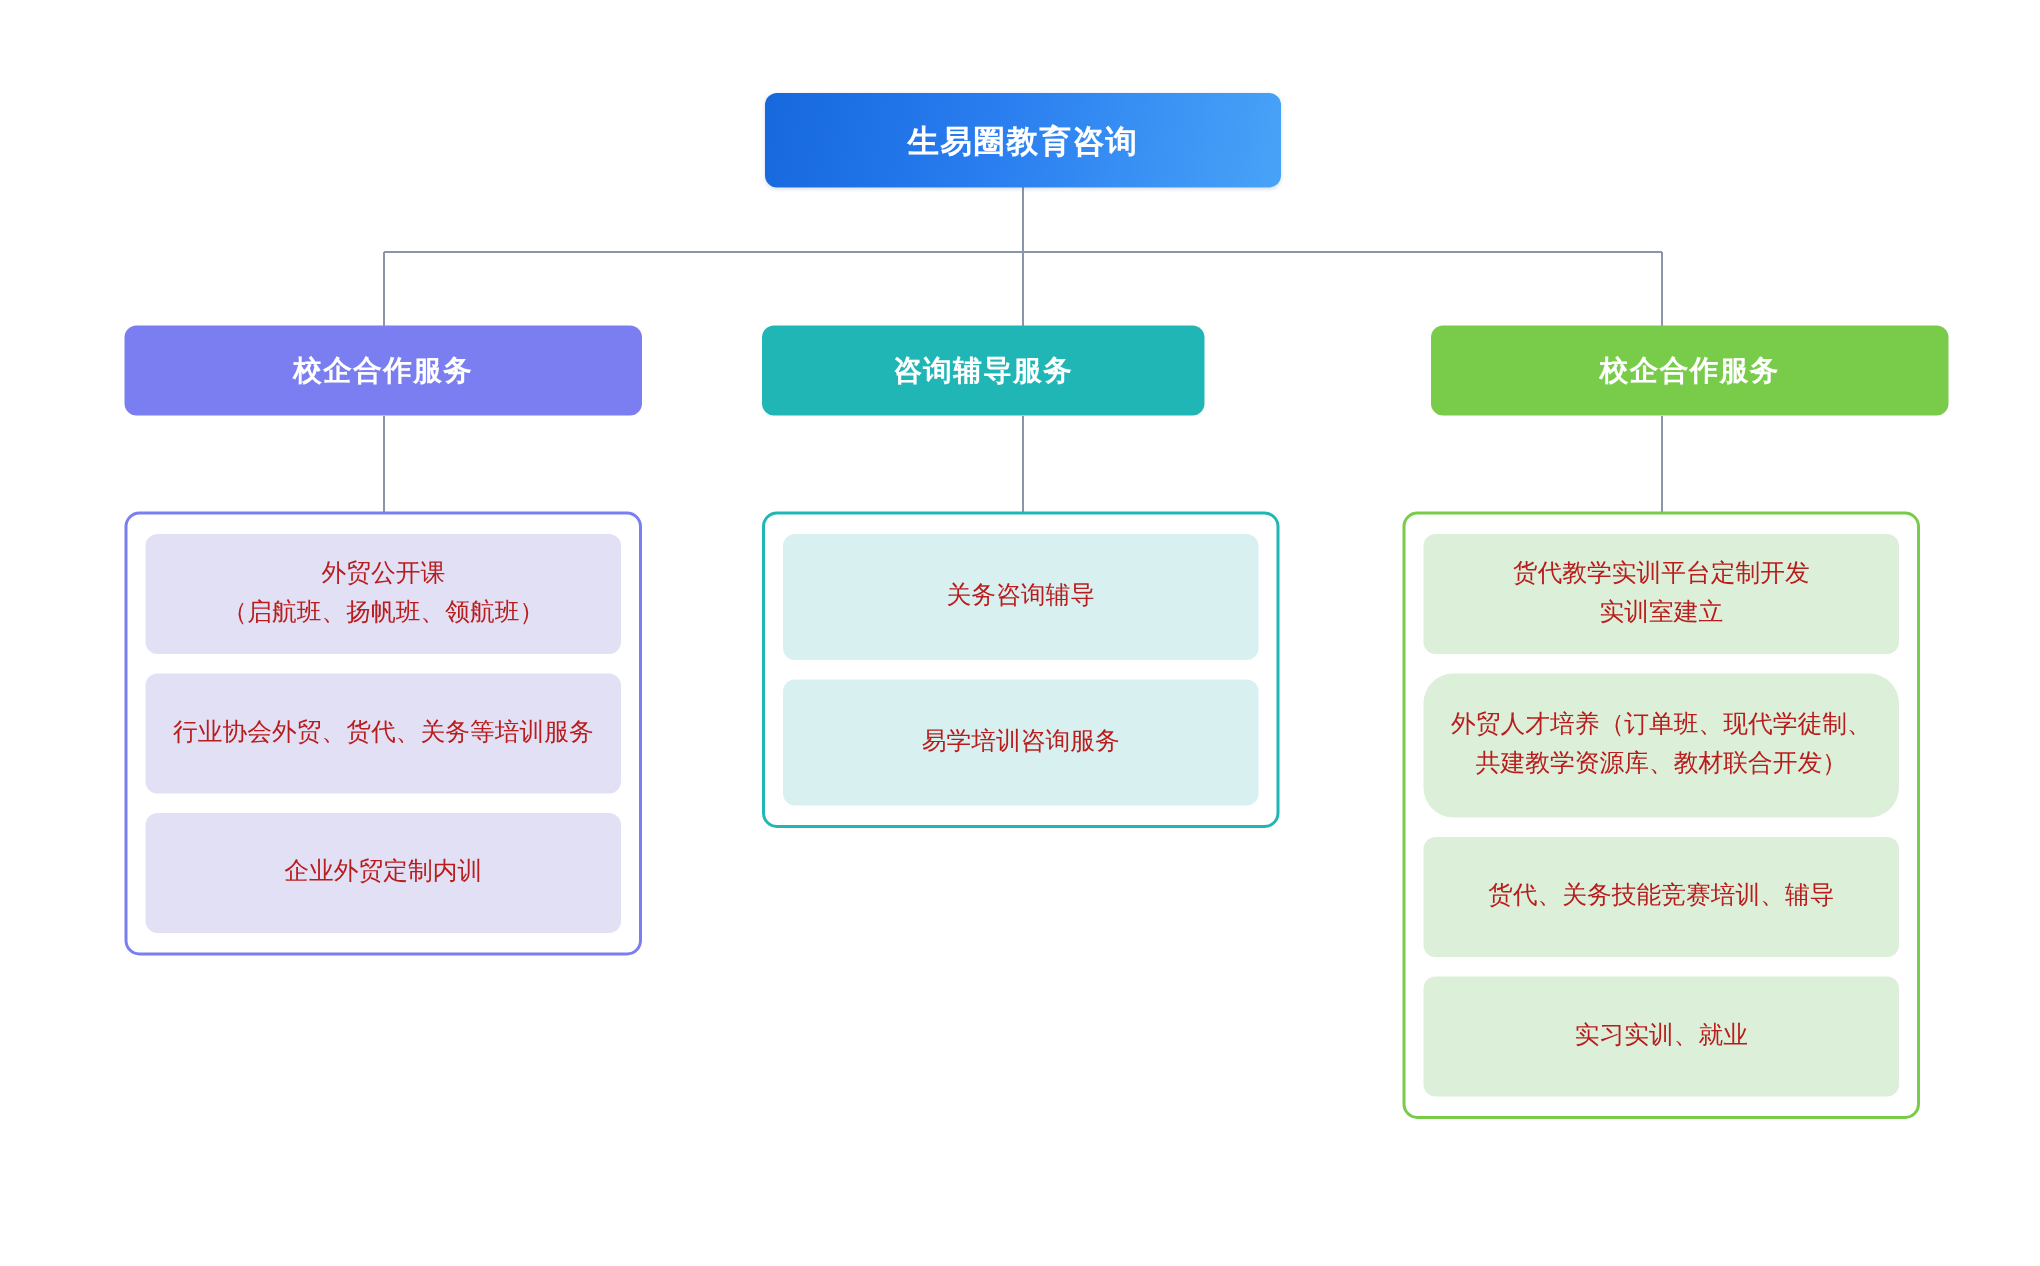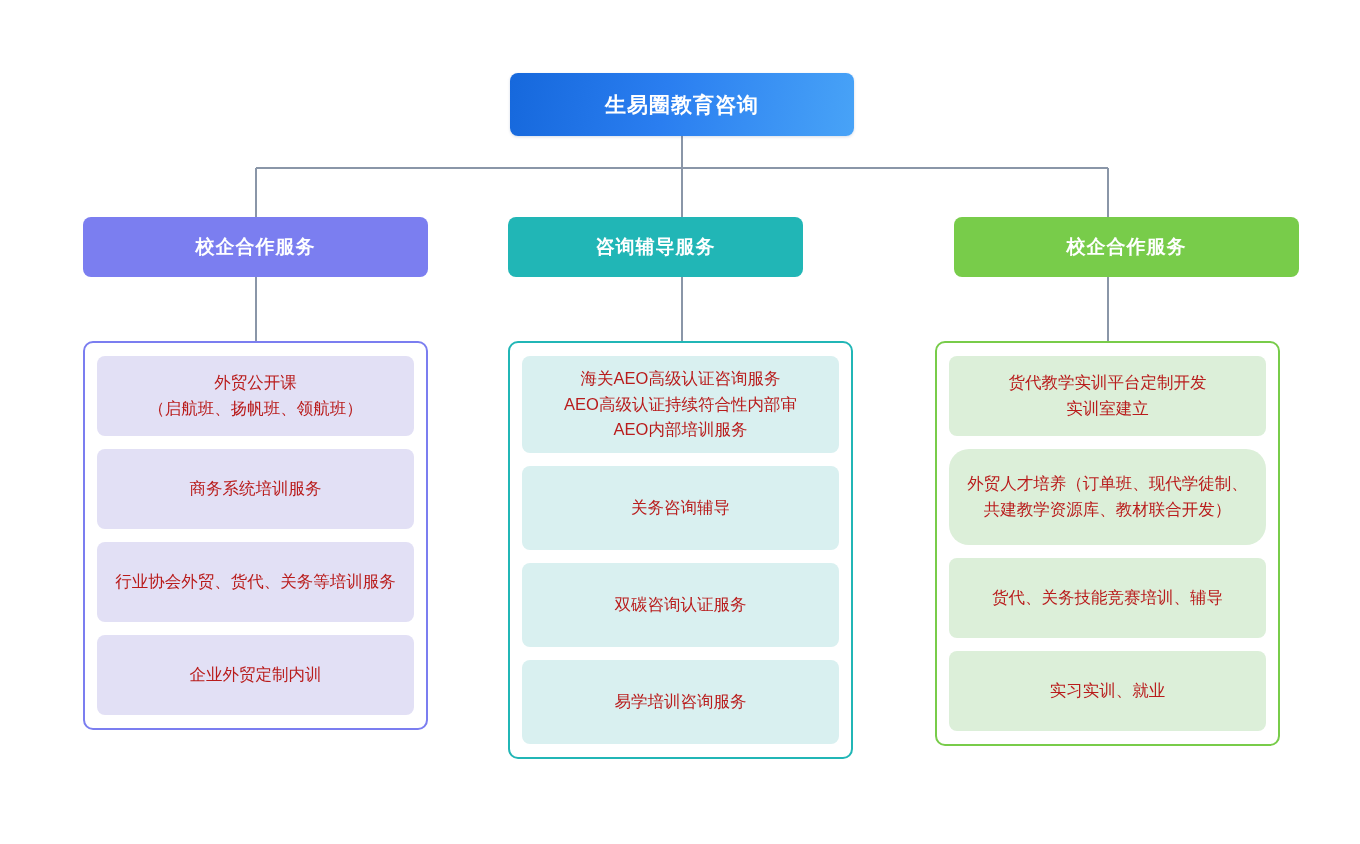--- a/index.html
+++ b/index.html
@@ -29,21 +29,21 @@
     top: 0;
     width: 1360px;
     height: 844px;
     pointer-events: none;
   }
 
   
   #root-node {
     position: absolute;
     left: 510px;
-    top: 73px;
+    top: 62px;
     width: 344px;
     height: 63px;
     border-radius: 8px;
     background: linear-gradient(100deg, #1668dc 0%, #2a7ef0 45%, #48a3f7 100%);
     display: flex;
     align-items: center;
     justify-content: center;
     box-shadow: 0 1px 3px rgba(20,60,120,0.18);
   }
   #root-node .node-title {
@@ -145,46 +145,35 @@
   <div class="column col-0">
     <div class="col-header" style="background: rgb(123, 126, 240);">
       <span class="header-title">校企合作服务</span>
     </div>
     <div class="col-body" style="border-color: rgb(123, 126, 240);">
       <div class="card" style="background: rgb(226, 224, 245);">
         <span class="card-text">外贸公开课
 （启航班、扬帆班、领航班）</span>
       </div>
       <div class="card" style="background: rgb(226, 224, 245);">
-        <span class="card-text">商务系统培训服务</span>
-      </div>
-      <div class="card" style="background: rgb(226, 224, 245);">
         <span class="card-text">行业协会外贸、货代、关务等培训服务</span>
       </div>
       <div class="card" style="background: rgb(226, 224, 245);">
         <span class="card-text">企业外贸定制内训</span>
       </div>
     </div>
   </div>
 
   <div class="column col-1">
     <div class="col-header" style="background: rgb(33, 182, 182);">
       <span class="header-title">咨询辅导服务</span>
     </div>
     <div class="col-body" style="border-color: rgb(33, 182, 182);">
-      <div class="card card-tall" style="background: rgb(217, 240, 240);">
-        <span class="card-text">海关AEO高级认证咨询服务
-AEO高级认证持续符合性内部审
-AEO内部培训服务</span>
-      </div>
       <div class="card" style="background: rgb(217, 240, 240); align-items: center;">
         <span class="card-text">关务咨询辅导</span>
-      </div>
-      <div class="card" style="background: rgb(217, 240, 240);">
-        <span class="card-text">双碳咨询认证服务</span>
       </div>
       <div class="card" style="background: rgb(217, 240, 240);">
         <span class="card-text">易学培训咨询服务</span>
       </div>
     </div>
   </div>
 
   <div class="column col-2">
     <div class="col-header" style="background: rgb(120, 204, 74);">
       <span class="header-title">校企合作服务</span>

